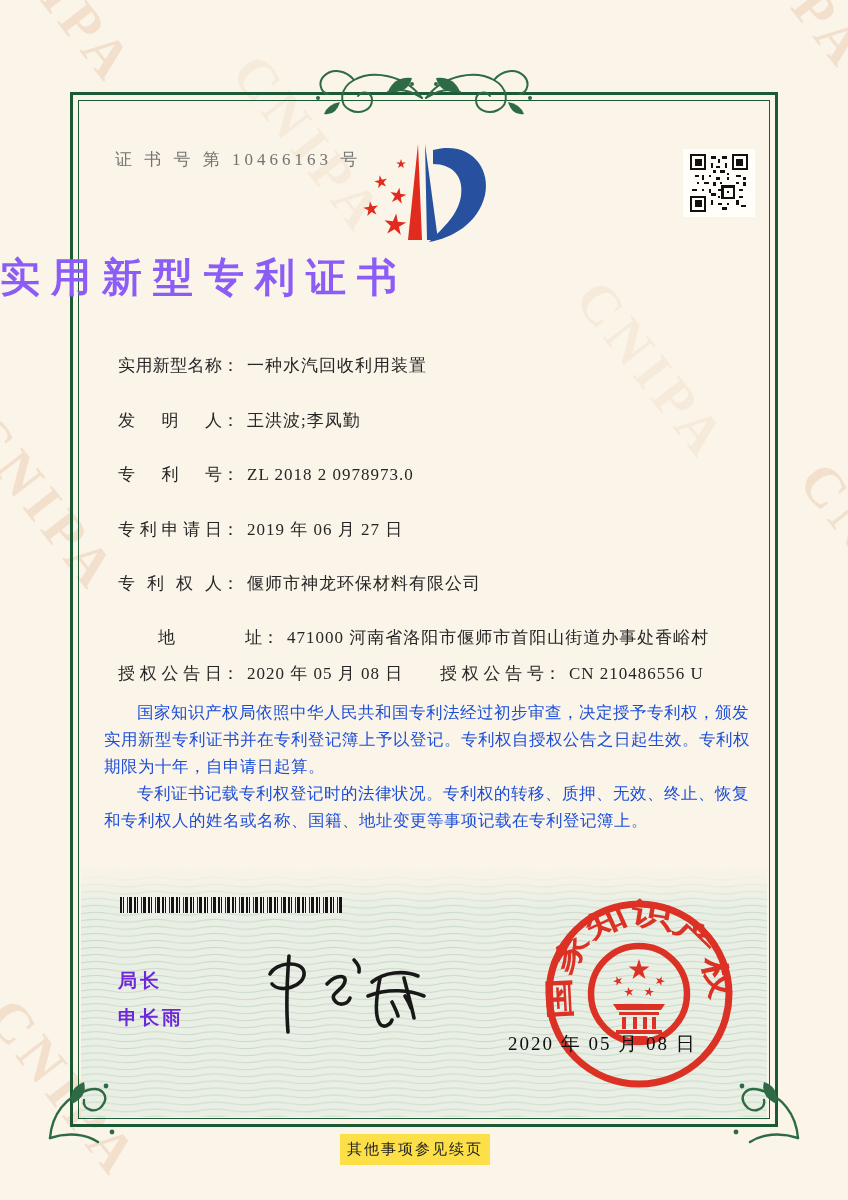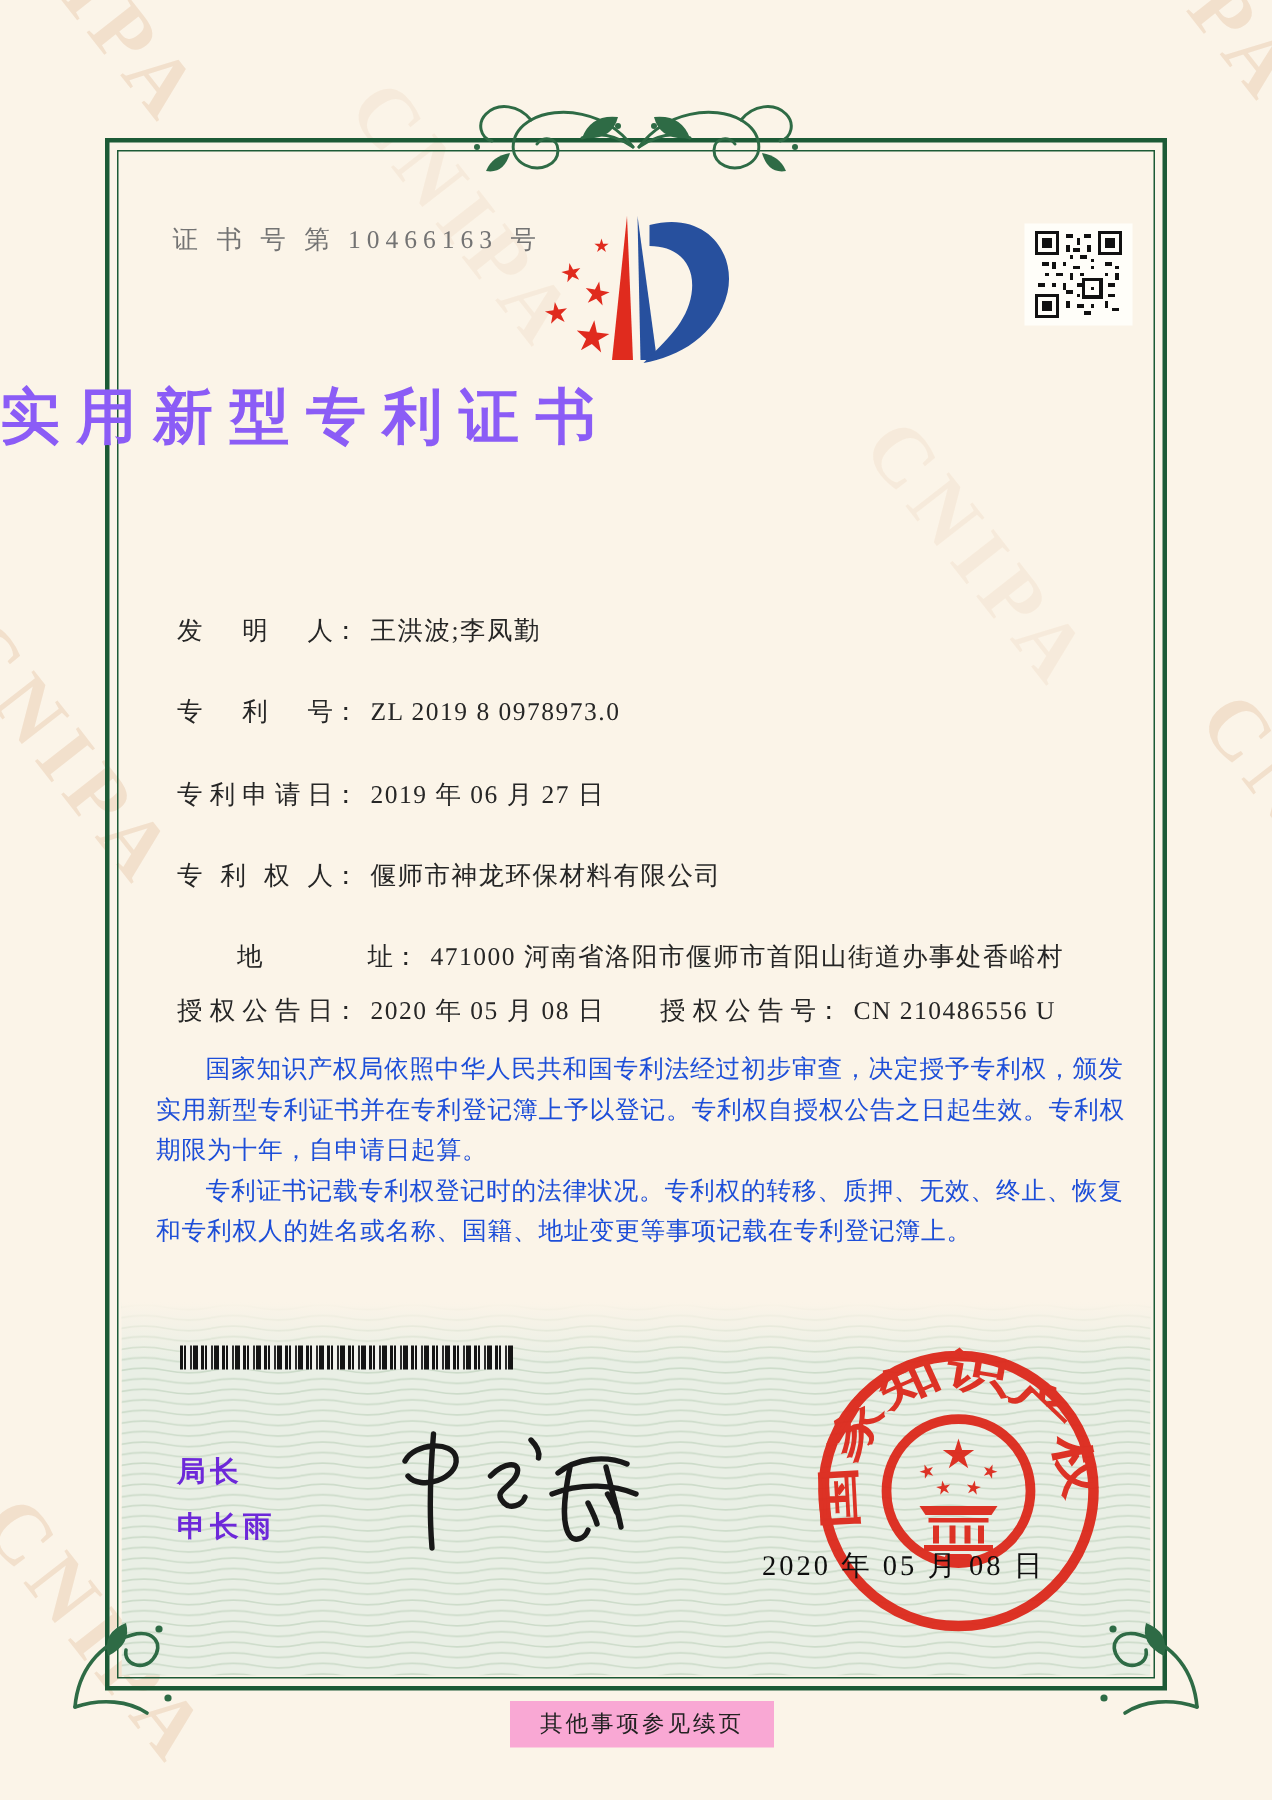--- a/index.html
+++ b/index.html
@@ -50,22 +50,22 @@
     position:absolute;left:118px;font-size:19px;letter-spacing:3px;color:#6d28d9;
     font-family:"Liberation Sans","DejaVu Sans",sans-serif;font-weight:600;
   }
   .director-title{top:968px;}
   .director-name{top:1005px;}
   .signature{position:absolute;left:252px;top:950px;}
   .seal{position:absolute;left:533px;top:896px;}
   .seal-date{position:absolute;left:508px;top:1031px;font-size:19px;letter-spacing:2px;color:#0e0e0e;white-space:nowrap;}
   .page-number{position:absolute;left:0;right:0;top:1094px;text-align:center;font-size:14.5px;letter-spacing:3px;color:#333;}
   .footer-note{
-    position:absolute;left:340px;top:1134px;background:#f9a8d4;
-    padding:6px 20px;font-size:15px;letter-spacing:2px;color:#222;
+    position:absolute;left:340px;top:1134px;background:#fde047;
+    padding:6px 7px;font-size:15px;letter-spacing:2px;color:#222;
   }
 </style>
 </head>
 <body>
 
 <div class="page">
 
   <svg width="0" height="0" style="position:absolute" aria-hidden="true">
     <defs>
       <path id="star5" d="M0 -10 L2.2 -3.1 L9.5 -3.1 L3.6 1.2 L5.9 8.1 L0 3.8 L-5.9 8.1 L-3.6 1.2 L-9.5 -3.1 L-2.2 -3.1 Z"></path>
@@ -168,25 +168,28 @@
             <rect x="2" y="20" width="3" height="3"></rect>
           <rect x="14" y="14" width="5" height="5" fill="none" stroke="#111" stroke-width="1"></rect>
           <rect x="16" y="16" width="1" height="1"></rect>
           <path d="M9 1h2v1h-2z M12 2h1v2h-1z M14 1h2v1h-2z M9 4h1v2h-1z M11 5h2v1h-2z M15 4h1v2h-1z M10 7h1v1h-1z M13 7h2v1h-2z M16 8h1v1h-1z M2 9h2v1h-2z M5 9h1v2h-1z M8 9h1v1h-1z M11 10h2v1h-2z M16 10h1v1h-1z M20 9h2v1h-2z M23 10h1v1h-1z M3 12h1v1h-1z M6 12h2v1h-2z M10 12h1v2h-1z M13 12h1v1h-1z M20 12h1v1h-1z M23 12h1v2h-1z M1 15h2v1h-2z M5 15h1v1h-1z M8 15h1v2h-1z M12 15h2v1h-2z M21 15h2v1h-2z M9 17h2v1h-2z M12 18h1v1h-1z M21 18h2v1h-2z M9 20h1v2h-1z M12 21h2v1h-2z M16 21h1v1h-1z M20 20h1v2h-1z M22 22h2v1h-2z M14 23h2v1h-2z"></path>
         </g>
       </svg>
     </div>
 
     <div class="doc-title">实用新型专利证书</div>
 
+    <div class="field-row" style="top:354px;">
+      <span class="flabel">实用新型名称</span><span class="fcolon">：</span><span class="fvalue">一种水汽回收利用装置</span>
+    </div>
     <div class="field-row" style="top:409px;">
       <span class="flabel">发明人</span><span class="fcolon">：</span><span class="fvalue">王洪波;李凤勤</span>
     </div>
     <div class="field-row" style="top:463px;">
-      <span class="flabel">专利号</span><span class="fcolon">：</span><span class="fvalue">ZL 2019 8 0978973.0</span>
+      <span class="flabel">专利号</span><span class="fcolon">：</span><span class="fvalue">ZL 2018 2 0978973.0</span>
     </div>
     <div class="field-row" style="top:518px;">
       <span class="flabel">专利申请日</span><span class="fcolon">：</span><span class="fvalue">2019 年 06 月 27 日</span>
     </div>
     <div class="field-row" style="top:572px;">
       <span class="flabel">专利权人</span><span class="fcolon">：</span><span class="fvalue">偃师市神龙环保材料有限公司</span>
     </div>
     <div class="field-row" style="top:626px;margin-left:40px;">
       <span class="flabel">地址</span><span class="fcolon">：</span><span class="fvalue">471000 河南省洛阳市偃师市首阳山街道办事处香峪村</span>
     </div>

